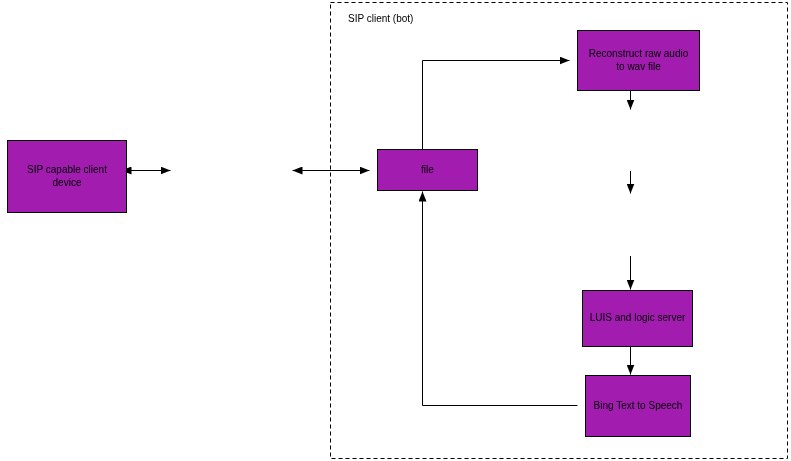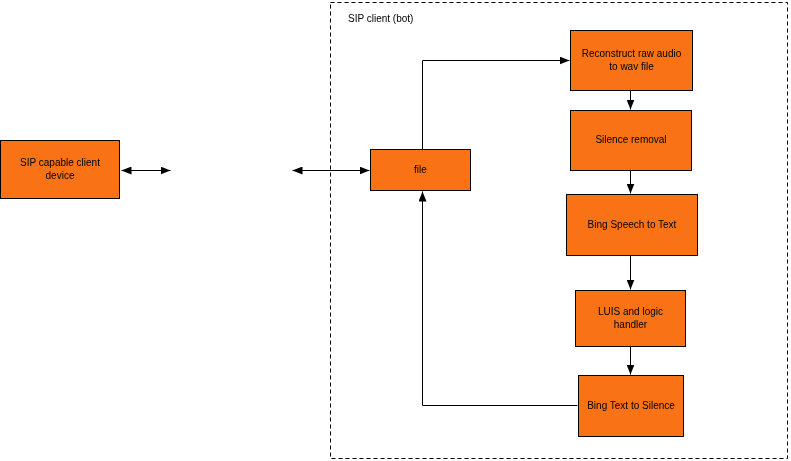--- a/index.html
+++ b/index.html
@@ -21,38 +21,39 @@
     position: absolute;
     left: 0;
     top: 0;
     width: 791px;
     height: 461px;
   }
   .node {
     position: absolute;
     box-sizing: border-box;
     border: 1px solid #000000;
-    background: #f97316;
+    background: #a21caf;
     display: flex;
     align-items: center;
     justify-content: center;
     text-align: center;
     line-height: 1.25;
+    margin-left: 7px;
   }
   .node-label {
     display: block;
   }
   .container-label {
     position: absolute;
     left: 348px;
     top: 13px;
     white-space: nowrap;
   }
   
-  .n-client   { left: 0px;   top: 140px; width: 120px; height: 59px; padding: 16px 8px;  }
+  .n-client   { left: 0px;   top: 140px; width: 120px; height: 73px; padding: 16px 8px;  }
   .n-server   { left: 171px; top: 150px; width: 121px; height: 41px; padding: 0 6px;  }
   .n-pjsip    { left: 370px; top: 149px; width: 101px; height: 42px; padding: 0 6px;  }
   .n-recon    { left: 570px; top: 30px;  width: 123px; height: 61px; padding: 0 10px; }
   .n-silence  { left: 570px; top: 110px; width: 122px; height: 61px; padding: 0 8px;  }
   .n-stt      { left: 566px; top: 194px; width: 132px; height: 62px; padding: 0 6px;  }
   .n-luis     { left: 575px; top: 290px; width: 111px; height: 57px; padding: 0 5px;  }
   .n-tts      { left: 578px; top: 375px; width: 106px; height: 62px; padding: 0 4px;  }
 </style>
 </head>
 <body>
@@ -93,29 +94,23 @@
 
 
   <div class="node n-pjsip">
     <span class="node-label">file</span>
   </div>
 
   <div class="node n-recon">
     <span class="node-label">Reconstruct raw audio to wav file</span>
   </div>
 
-  <div class="node n-silence">
-    <span class="node-label">Silence removal</span>
-  </div>
 
-  <div class="node n-stt">
-    <span class="node-label">Bing Speech to Text</span>
-  </div>
 
   <div class="node n-luis">
-    <span class="node-label">LUIS and logic handler</span>
+    <span class="node-label">LUIS and logic server</span>
   </div>
 
   <div class="node n-tts">
-    <span class="node-label">Bing Text to Silence</span>
+    <span class="node-label">Bing Text to Speech</span>
   </div>
 
 </div>
 
 </body></html>

